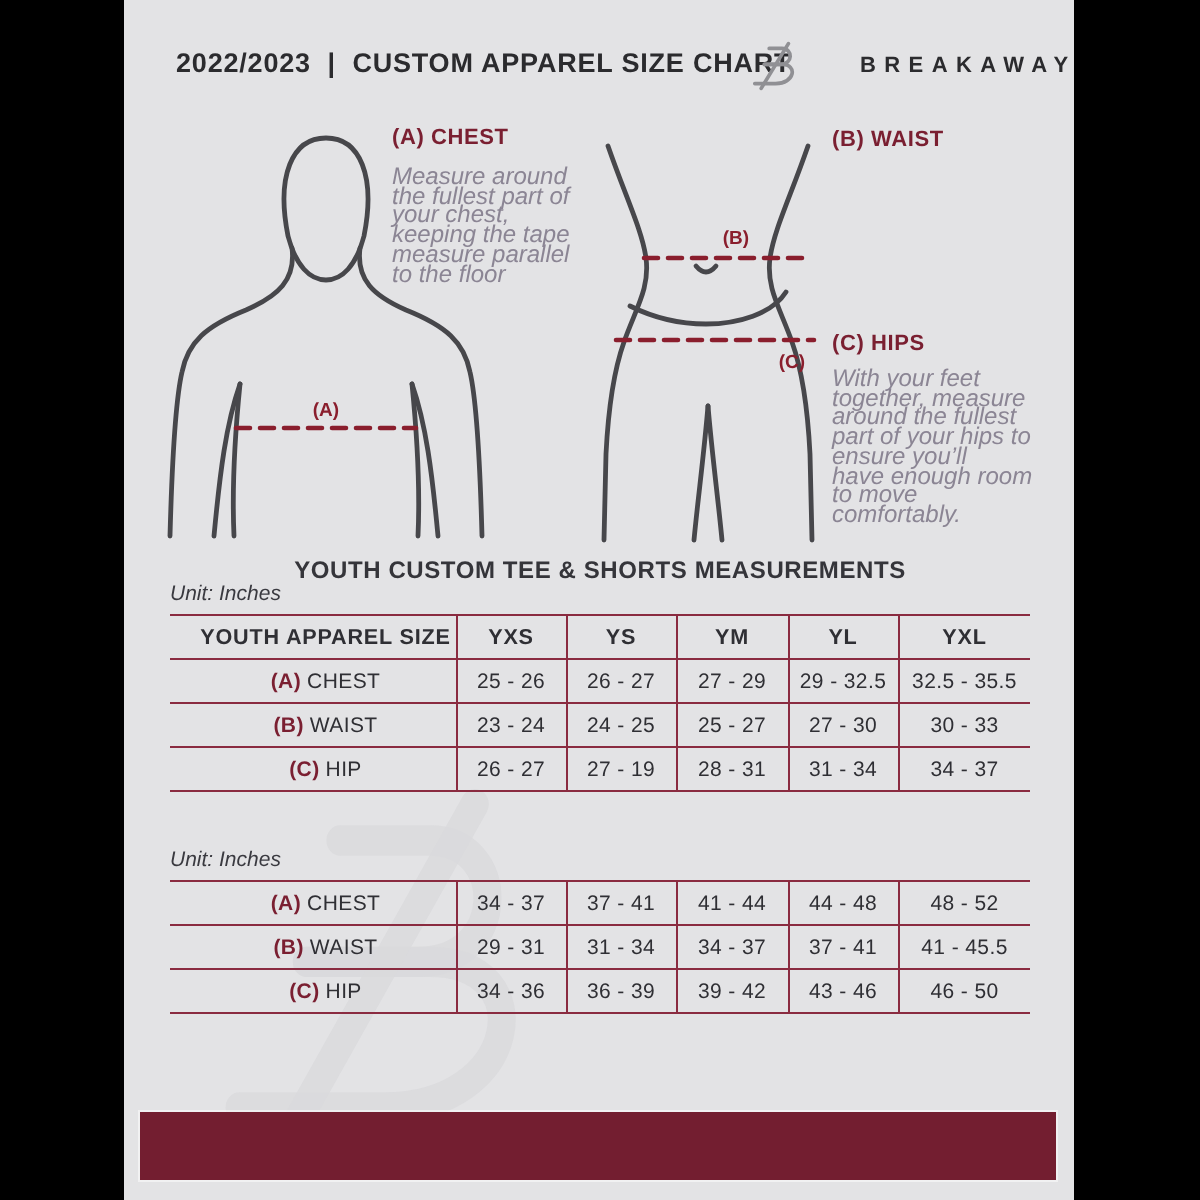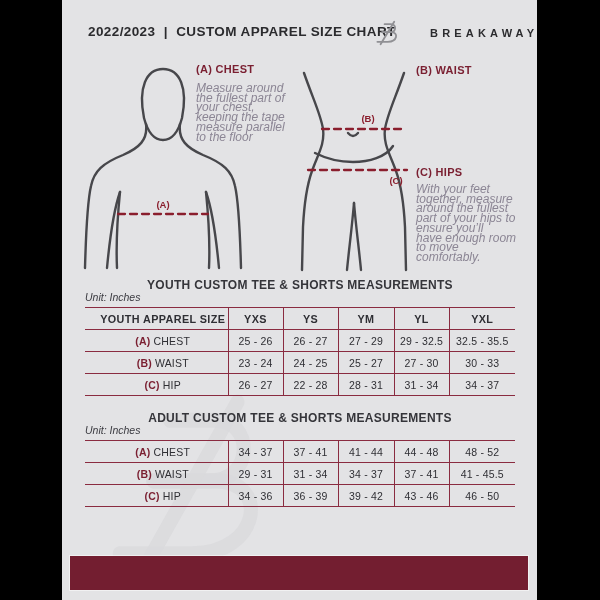--- a/index.html
+++ b/index.html
@@ -139,29 +139,28 @@
       <td class="rowhead"><span class="key">(B)</span><span>WAIST</span></td>
       <td>23 - 24</td>
       <td>24 - 25</td>
       <td>25 - 27</td>
       <td>27 - 30</td>
       <td>30 - 33</td>
     </tr>
     <tr>
       <td class="rowhead"><span class="key">(C)</span><span>HIP</span></td>
       <td>26 - 27</td>
-      <td>22 - 28</td>
+      <td>27 - 19</td>
       <td>28 - 31</td>
       <td>31 - 34</td>
       <td>34 - 37</td>
     </tr>
   </tbody>
     </table>
 
-  <div class="abs section-title ad-title">ADULT CUSTOM TEE &amp; SHORTS MEASUREMENTS</div>
   <div class="abs unit-label ad-unit">Unit: Inches</div>
   <table class="size-table ad-table">
     <colgroup>
         <col style="width:143px">
         <col style="width:55px">
         <col style="width:55px">
         <col style="width:56px">
         <col style="width:55px">
         <col style="width:66px">
       </colgroup>

